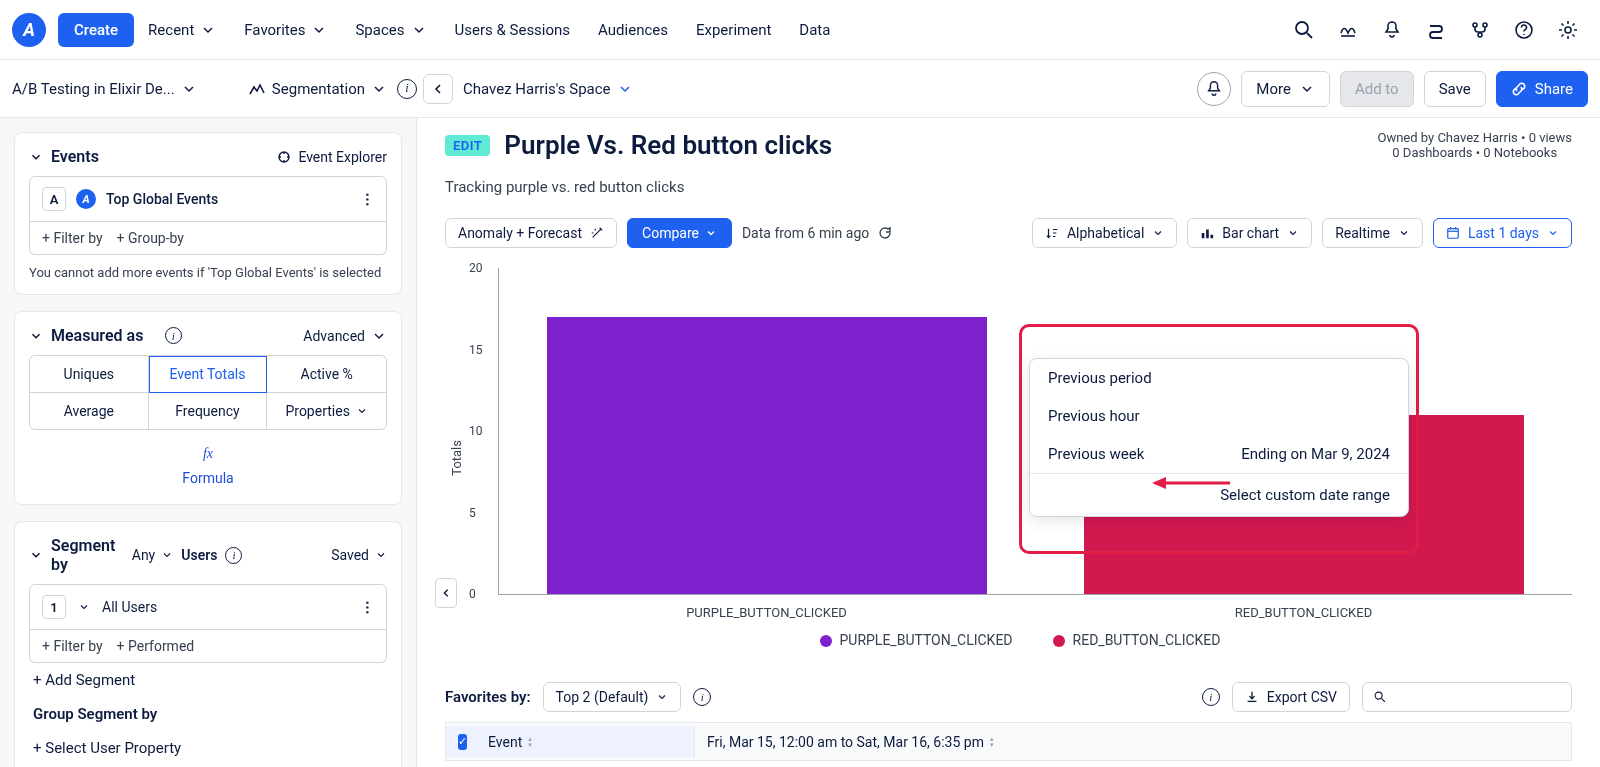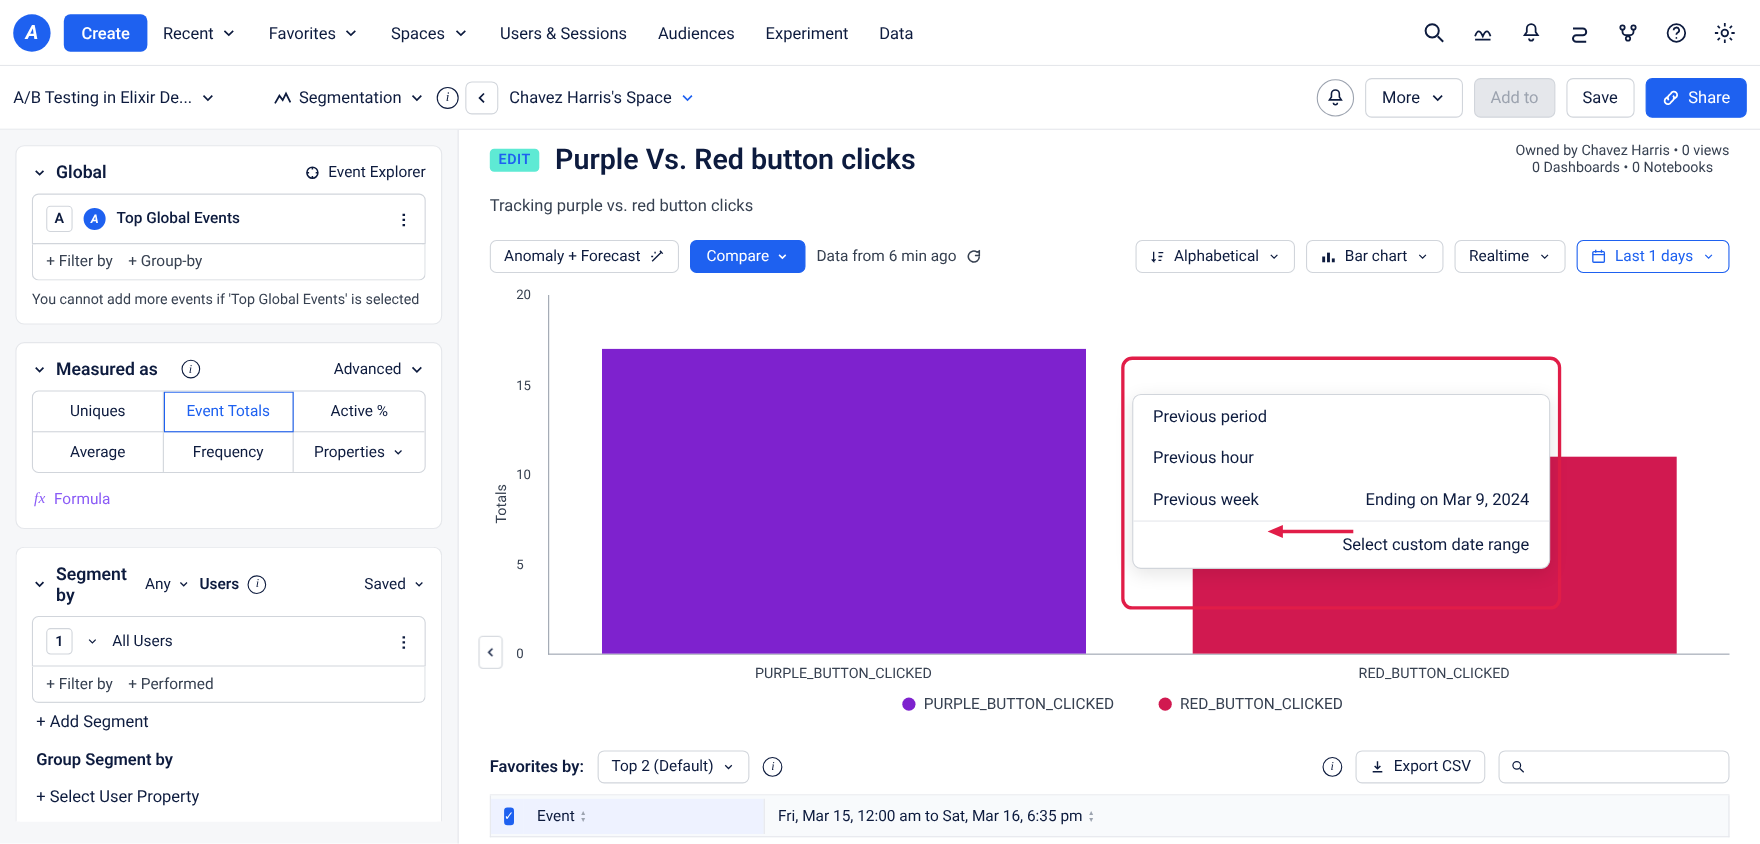--- a/index.html
+++ b/index.html
@@ -36,21 +36,21 @@
 .event-row { border: 1px solid #d1d5db; border-radius: 6px 6px 0 0; padding: 10px 12px; display: flex; align-items: center; gap: 10px; }
 .event-letter { width: 24px; height: 24px; border: 1px solid #d1d5db; border-radius: 4px; display: flex; align-items: center; justify-content: center; font-weight: 600; font-size: 13px; }
 .amp-badge { width: 20px; height: 20px; border-radius: 50%; background: #1e61f0; color: #fff; display: flex; align-items: center; justify-content: center; font-size: 11px; font-style: italic; font-weight: 700; }
 .event-filters { border: 1px solid #d1d5db; border-top: none; border-radius: 0 0 6px 6px; padding: 8px 12px; display: flex; gap: 14px; font-size: 14px; color: #374151; }
 .warn { font-size: 13px; color: #374151; margin-top: 10px; }
 .measure-grid { display: grid; grid-template-columns: 1fr 1fr 1fr; border: 1px solid #d1d5db; border-radius: 6px; overflow: hidden; }
 .measure-grid > div { padding: 10px 8px; text-align: center; border-right: 1px solid #d1d5db; border-bottom: 1px solid #d1d5db; font-size: 14px; cursor: pointer; }
 .measure-grid > div:nth-child(3n) { border-right: none; }
 .measure-grid > div:nth-child(n+4) { border-bottom: none; }
 .measure-grid .active { color: #1e61f0; outline: 1.5px solid #1e61f0; outline-offset: -1px; position: relative; z-index: 1;}
-.formula-row { display: flex; align-items: center; gap: 8px; color: #8b5cf6; margin-top: 12px; padding: 4px 2px; }
+.formula-row { display: flex; align-items: center; gap: 8px; color: #1d4ed8; margin-top: 12px; padding: 4px 2px; flex-direction: column; }
 .seg-row { border: 1px solid #d1d5db; border-radius: 6px 6px 0 0; padding: 10px 12px; display: flex; align-items: center; gap: 12px; }
 .seg-num { width: 24px; height: 24px; border: 1px solid #d1d5db; border-radius: 4px; display: flex; align-items: center; justify-content: center; font-weight: 600; font-size: 13px; }
 .seg-filters { border: 1px solid #d1d5db; border-top: none; border-radius: 0 0 6px 6px; padding: 8px 12px; display: flex; gap: 14px; font-size: 14px; color: #374151; }
 .seg-links div { padding: 8px 4px; font-size: 15px; color: #0d1b3e; cursor: pointer; }
 .seg-links .bold { font-weight: 600; }
 
 
 .content { flex: 1; padding: 12px 28px; overflow-y: auto; position: relative; }
 .title-row { display: flex; align-items: center; gap: 14px; }
 .edit-btn { color: #1e61f0; background: #5eead4; padding: 3px 8px; border-radius: 4px; font-size: 13px; font-weight: 600; letter-spacing: 0.5px; }
@@ -240,21 +240,21 @@
 </div>
 
 <div class="main">
 
   <div class="sidebar">
     <div class="panel">
       <div class="panel-head">
         <svg width="14" height="14" viewBox="0 0 16 16">
             <path d="M4 6l4 4 4-4" stroke="currentColor" stroke-width="1.8" fill="none"></path>
           </svg>
-        <h3>Global</h3>
+        <h3>Events</h3>
         <span class="link-light">
             <svg width="16" height="16" viewBox="0 0 16 16">
               <circle cx="8" cy="8" r="5" stroke="currentColor" stroke-width="1.4" fill="none"></circle>
               <path d="M8 3v2M8 11v2M3 8h2M11 8h2" stroke="currentColor" stroke-width="1.4"></path>
             </svg>
             <span>Event Explorer</span>
           </span>
       </div>
       <div class="event-row">
         <div class="event-letter">A</div>

